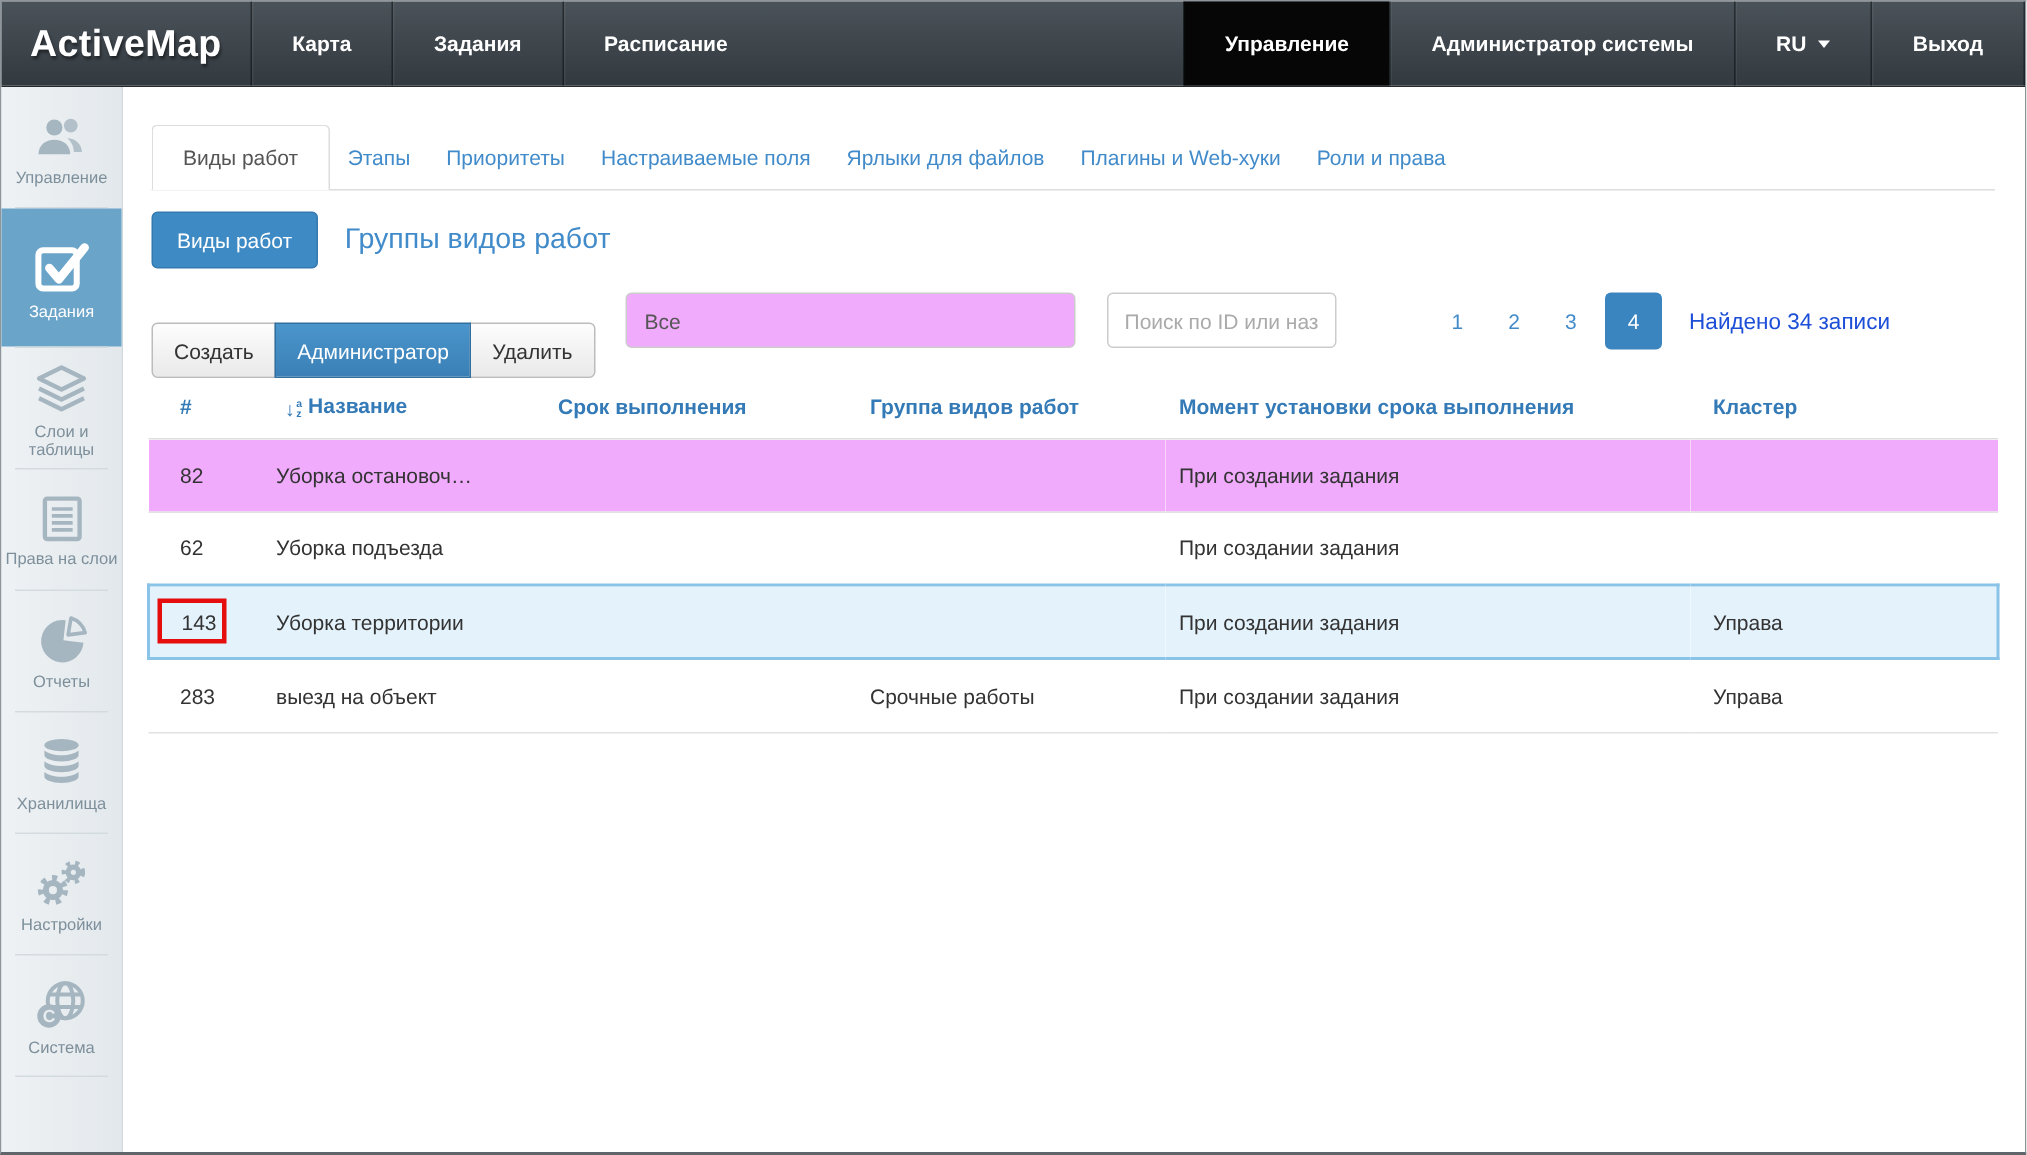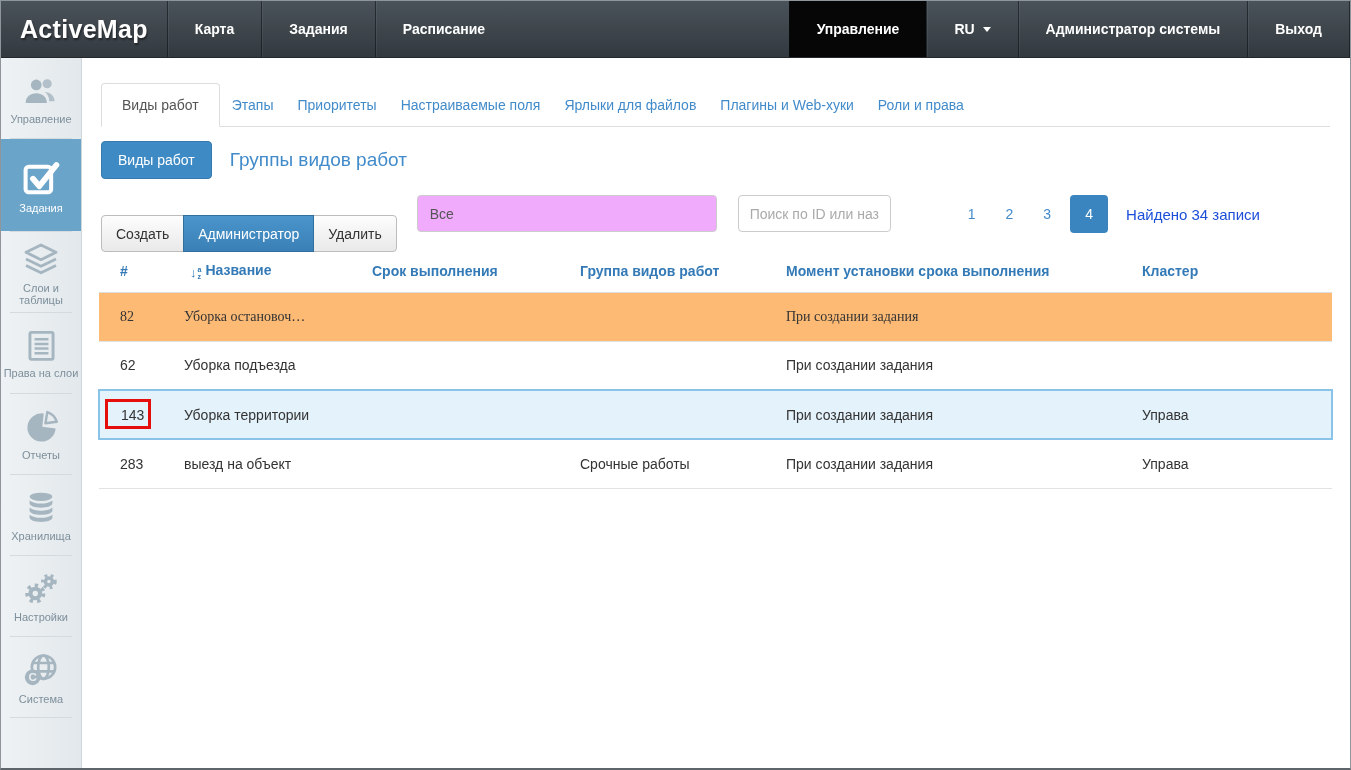--- a/index.html
+++ b/index.html
@@ -136,21 +136,21 @@
   .grid td {
     height:49px; font-size:14px; color:#333; vertical-align:middle;
     border-bottom:1px solid #e2e2e2; white-space:nowrap; overflow:hidden;
   }
   .grid th:nth-child(1), .grid td:nth-child(1) { padding-left:21px; }
   .grid th:nth-child(2), .grid td:nth-child(2) { padding-left:2px; }
   .grid th:nth-child(3), .grid td:nth-child(3) { padding-left:10px; }
   .grid th:nth-child(4), .grid td:nth-child(4) { padding-left:8px; }
   .grid th:nth-child(5), .grid td:nth-child(5) { padding-left:9px; }
   .grid th:nth-child(6), .grid td:nth-child(6) { padding-left:15px; }
-  tr.striped td { background:#fdba74;font-family:Liberation Serif, serif; }
+  tr.striped td { background:#f0abfc; }
   tr.selected td {
     background:#e4f2fb; border-top:2px solid #89c3e8; border-bottom:2px solid #89c3e8;
   }
   tr.selected td:first-child { border-left:2px solid #89c3e8; }
   tr.selected td:last-child  { border-right:2px solid #89c3e8; }
   .grid tbody tr { cursor:pointer; }
   .id-cell { position:relative; }
   .red-box {
     position:absolute; left:5px; top:8px; width:46px; height:30px;
     border:3px solid #e60d0d; pointer-events:none;
@@ -171,25 +171,25 @@
 
 <div id="app">
 
   <div class="navbar">
     <div class="brand">ActiveMap</div>
     <div class="nav-item">Карта</div>
     <div class="nav-item">Задания</div>
     <div class="nav-item">Расписание</div>
     <div class="nav-spacer"></div>
     <div class="nav-item active">Управление</div>
+    <div class="nav-item">Администратор системы</div>
     <div class="nav-item">
       <span>RU</span>
       <span class="caret"></span>
     </div>
-    <div class="nav-item">Администратор системы</div>
     <div class="nav-item">Выход</div>
   </div>
 
   <div class="sidebar">
 
     <div class="side-item">
       <span class="side-icon">
         <svg viewBox="0 0 24 24" width="38" height="38">
             <g fill="currentColor">
               <g opacity=".8">

